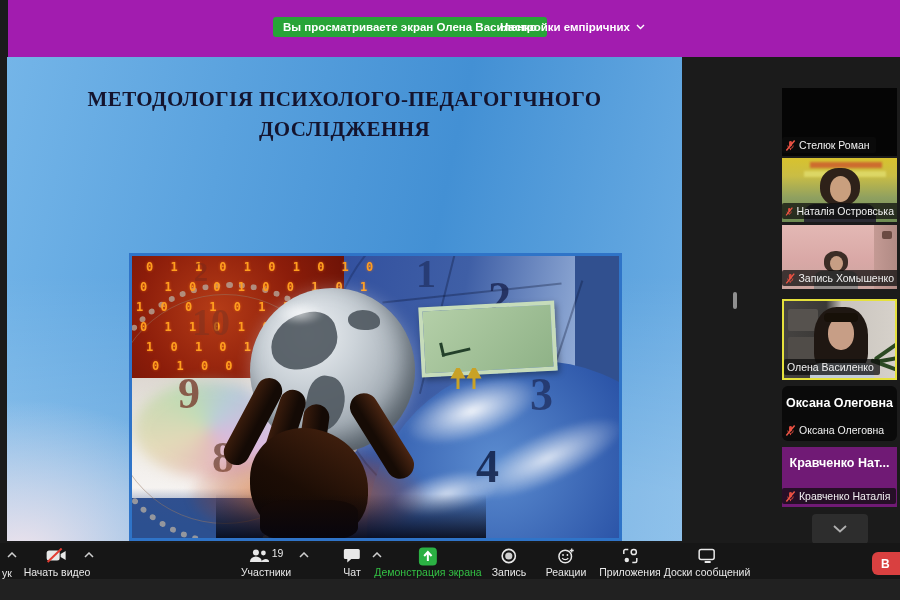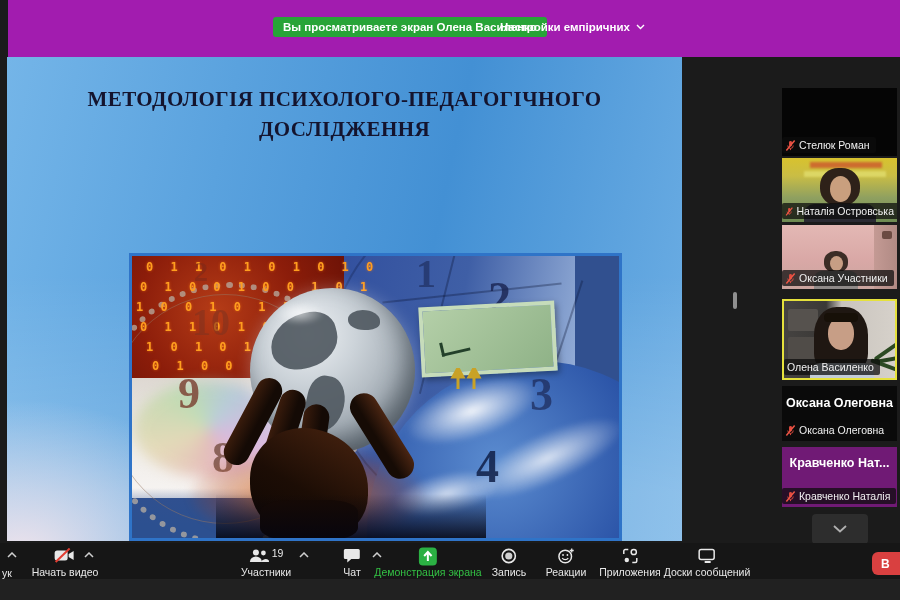--- a/index.html
+++ b/index.html
@@ -227,42 +227,42 @@
         <div class="ph" style="left:48px;top:31px;width:13px;height:15px;border-radius:50%;background:#c79e84;"></div>
         <div class="ph" style="left:32px;top:46px;width:44px;height:18px;border-radius:8px 8px 0 0;background:#8f8a88;"></div>
       </div>
       <div class="tile-label">
         <svg width="11" height="11" viewBox="0 0 12 12">
           <rect x="4.4" y="1" width="3.2" height="6" rx="1.6" fill="#e04b3f"></rect>
           <path d="M3 6 a3 3.2 0 0 0 6 0" fill="none" stroke="#e04b3f" stroke-width="1"></path>
           <line x1="6" y1="9.2" x2="6" y2="11" stroke="#e04b3f" stroke-width="1"></line>
           <line x1="10.5" y1="0.5" x2="1.5" y2="11.5" stroke="#f05545" stroke-width="1.6"></line>
         </svg>
-        <span>Оксана Участники</span>
+        <span>Запись Хомышенко</span>
       </div>
     </div>
 
     <div class="tile active-tile" style="top:242px;height:81px;">
       <div class="scene" style="background:linear-gradient(90deg,#454341 0%,#3a3836 38%,#c9c4be 52%,#d6d1ca 100%);">
         <div class="ph" style="left:4px;top:8px;width:30px;height:22px;background:#56524e;border-radius:2px;"></div>
         <div class="ph" style="left:4px;top:36px;width:30px;height:26px;background:#504c48;border-radius:2px;"></div>
         <div class="ph" style="left:88px;top:48px;width:30px;height:4px;background:#2c4a22;transform:rotate(-35deg);border-radius:2px;"></div>
         <div class="ph" style="left:92px;top:56px;width:32px;height:4px;background:#28441f;transform:rotate(-10deg);border-radius:2px;"></div>
         <div class="ph" style="left:86px;top:62px;width:28px;height:4px;background:#2c4a22;transform:rotate(20deg);border-radius:2px;"></div>
         <div class="ph" style="left:30px;top:6px;width:54px;height:66px;border-radius:42% 42% 30% 30%;background:#1f1712;"></div>
         <div class="ph" style="left:44px;top:16px;width:26px;height:33px;border-radius:48%;background:#c79e86;"></div>
         <div class="ph" style="left:40px;top:12px;width:34px;height:9px;border-radius:4px;background:#171008;"></div>
         <div class="ph" style="left:26px;top:62px;width:64px;height:19px;border-radius:10px 10px 0 0;background:#c2ccd8;"></div>
       </div>
       <div class="tile-label">
         <span>Олена Василенко</span>
       </div>
     </div>
 
-    <div class="tile" style="top:329px;height:55px;background:#0a0a0a;">
+    <div class="tile" style="top:329px;height:55px;background:#0a0a0a;border-radius:6px;">
       <div class="tile-center" style="top:10px;">Оксана Олеговна</div>
       <div class="tile-label">
         <svg width="11" height="11" viewBox="0 0 12 12">
           <rect x="4.4" y="1" width="3.2" height="6" rx="1.6" fill="#e04b3f"></rect>
           <path d="M3 6 a3 3.2 0 0 0 6 0" fill="none" stroke="#e04b3f" stroke-width="1"></path>
           <line x1="6" y1="9.2" x2="6" y2="11" stroke="#e04b3f" stroke-width="1"></line>
           <line x1="10.5" y1="0.5" x2="1.5" y2="11.5" stroke="#f05545" stroke-width="1.6"></line>
         </svg>
         <span>Оксана Олеговна</span>
       </div>
@@ -288,21 +288,21 @@
     </div>
   </div>
 
   <div class="toolbar">
 
     <span class="audio-frag">ук</span>
     <svg class="chev" style="left:7px;top:9px;" width="10" height="6" viewBox="0 0 10 6">
       <polyline points="1,5 5,1 9,5" fill="none" stroke="#cfcfcf" stroke-width="1.5"></polyline>
     </svg>
 
-    <div class="tool" style="left:57px;margin-left:8px;">
+    <div class="tool" style="left:57px;">
       <span class="ico">
         <svg width="24" height="15" viewBox="0 0 24 15">
           <rect x="2" y="2.5" width="13" height="10" rx="2.5" fill="#e8e8e8"></rect>
           <polygon points="16,6 21,3 21,12 16,9" fill="#e8e8e8"></polygon>
           <line x1="3" y1="14" x2="17" y2="0.5" stroke="#e23d32" stroke-width="2"></line>
         </svg>
       </span>
       <span>Начать видео</span>
     </div>
     <svg class="chev" style="left:84px;top:9px;" width="10" height="6" viewBox="0 0 10 6">

